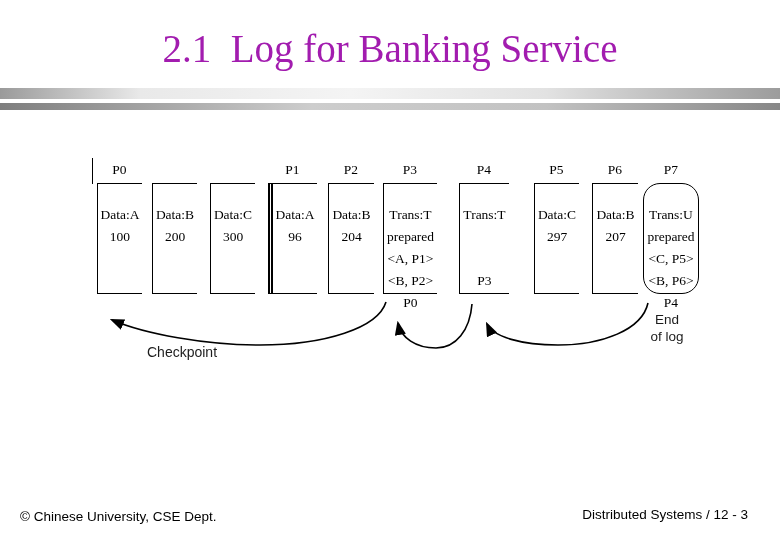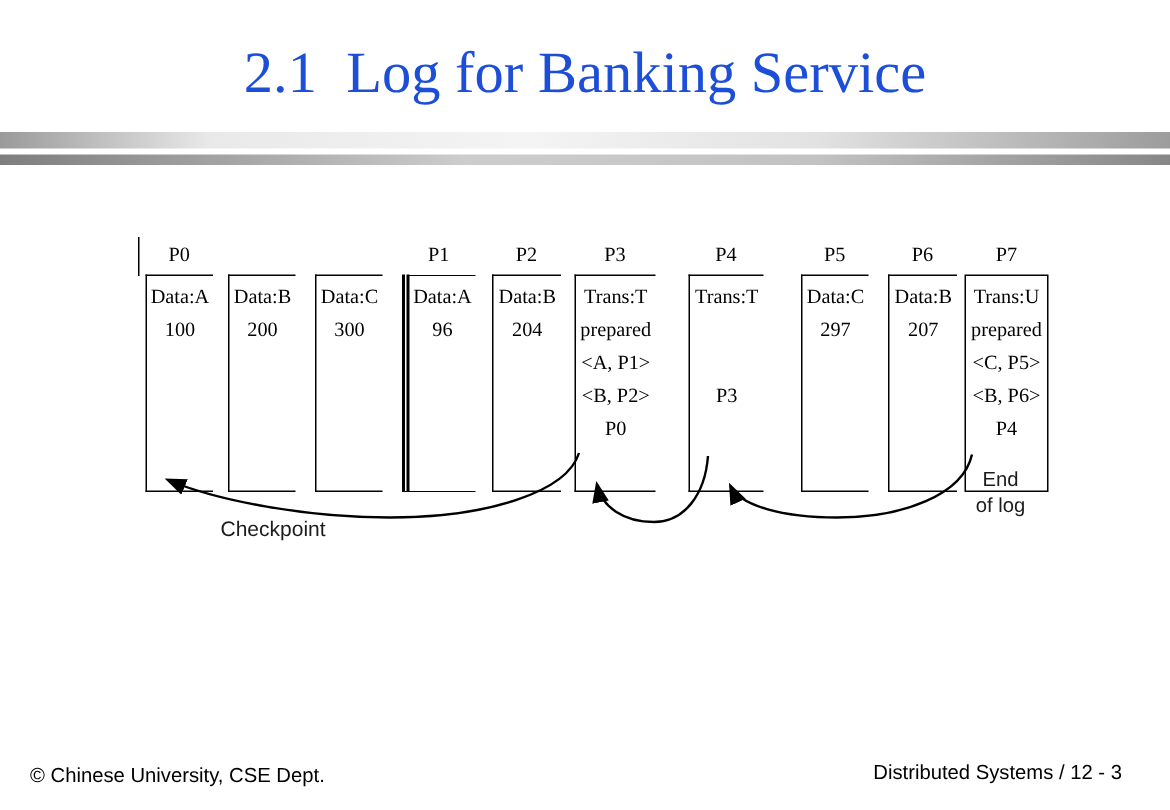--- a/index.html
+++ b/index.html
@@ -4,46 +4,46 @@
 <style>
   html,body{margin:0;padding:0;}
   body{
     width:780px;height:540px;background:#ffffff;position:relative;
     font-family:"Liberation Sans",sans-serif;overflow:hidden;
   }
   
   .slide-title{
     position:absolute;left:0;right:0;top:26px;
     text-align:center;font-family:"Liberation Serif",serif;
-    font-size:39px;color:#1d4ed8;white-space:pre;letter-spacing:0px;
+    font-size:39px;color:#a21caf;white-space:pre;letter-spacing:0px;
   }
   .bar1{
     position:absolute;left:0;top:88px;width:780px;height:11px;
     background:linear-gradient(to right,#9a9a9a,#e9e9e9 18%,#f4f4f4 45%,#e2e2e2 70%,#9c9c9c);
   }
   .bar2{
     position:absolute;left:0;top:103px;width:780px;height:7px;
     background:linear-gradient(to right,#7e7e7e,#cdcdcd 40%,#c2c2c2 70%,#878787);
   }
   
   .logtable{
     position:absolute;left:92px;top:159px;display:flex;align-items:flex-start;
   }
   .leftext{position:absolute;left:92px;top:158px;width:1px;height:26px;background:#000;}
   .col{display:flex;flex-direction:column;box-sizing:border-box;align-items:center;}
   .plabel{
     height:24px;line-height:22px;text-align:center;
     font-family:"Liberation Serif",serif;font-size:13.5px;color:#000;
   }
   .cell{
-    box-sizing:border-box;height:145px;
+    box-sizing:border-box;height:111px;
     border-top:1px solid #000;border-bottom:1px solid #000;border-left:1px solid #000;
-    padding-top:3px;
-  }
-  .col:last-child .cell{border-right:1px solid #000;}
+    padding-top:20px;
+  }
+  .col:last-child .cell{border-right:1px solid #000;border-radius:17px;}
   .cell.dbl{border-left:5px double #000;}
   .line{
     height:22px;line-height:22px;text-align:center;white-space:nowrap;
     font-family:"Liberation Serif",serif;font-size:13.5px;color:#000;
     padding:0 3px;
   }
   
   .col:nth-child(1){width:55px}.col:nth-child(2){width:55px}.col:nth-child(3){width:61px}
   .col:nth-child(4){width:59px}.col:nth-child(5){width:58px}.col:nth-child(6){width:60px}
   .col:nth-child(7){width:88px}.col:nth-child(8){width:57px}.col:nth-child(9){width:60px}

